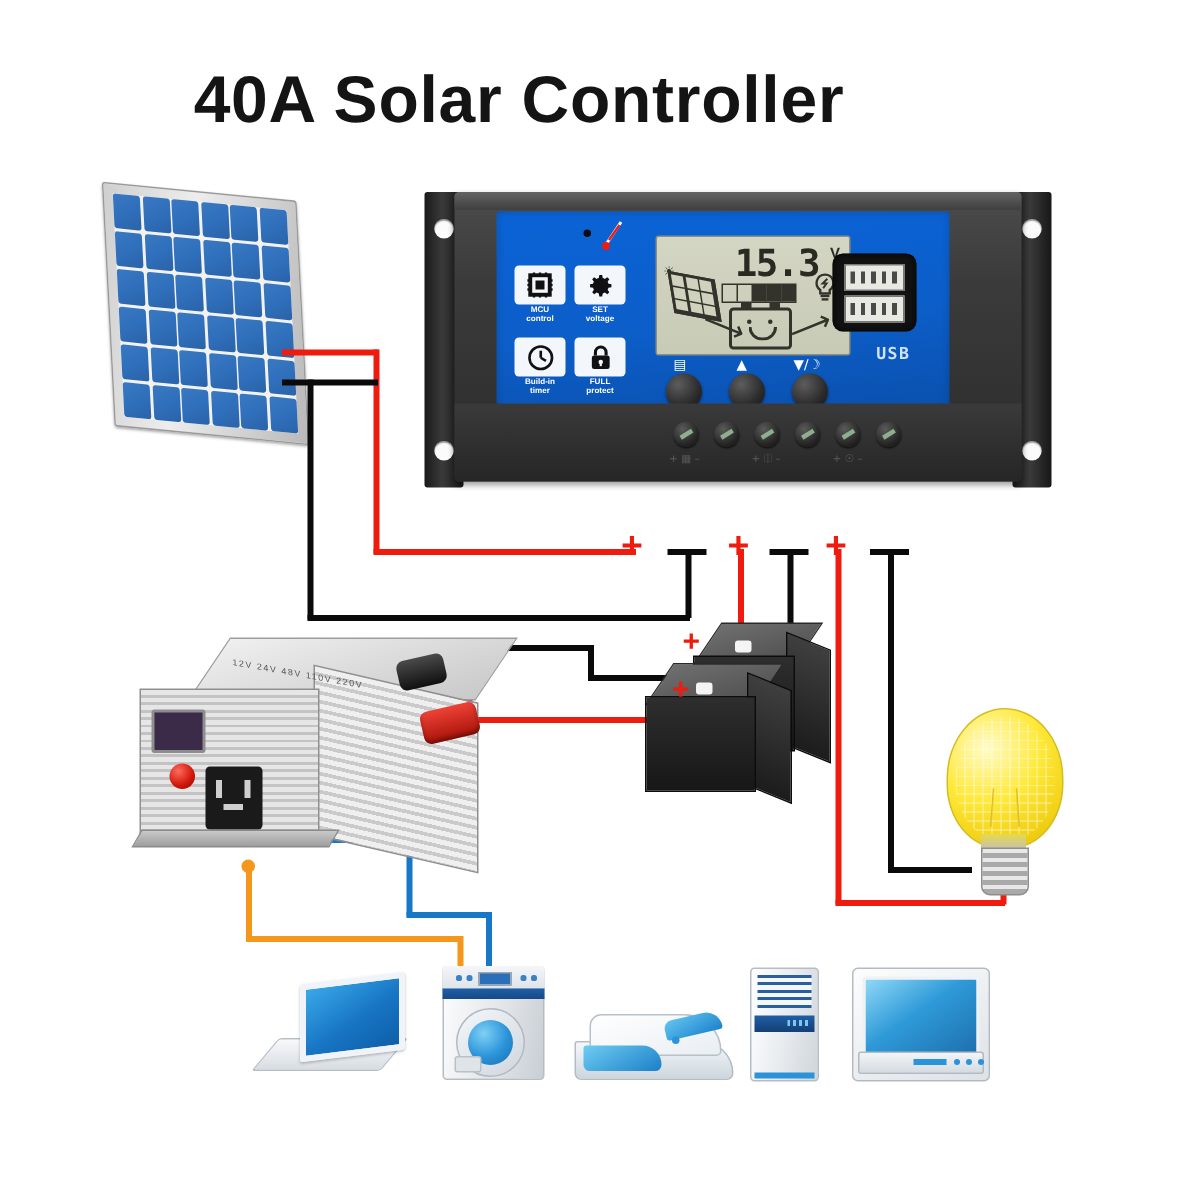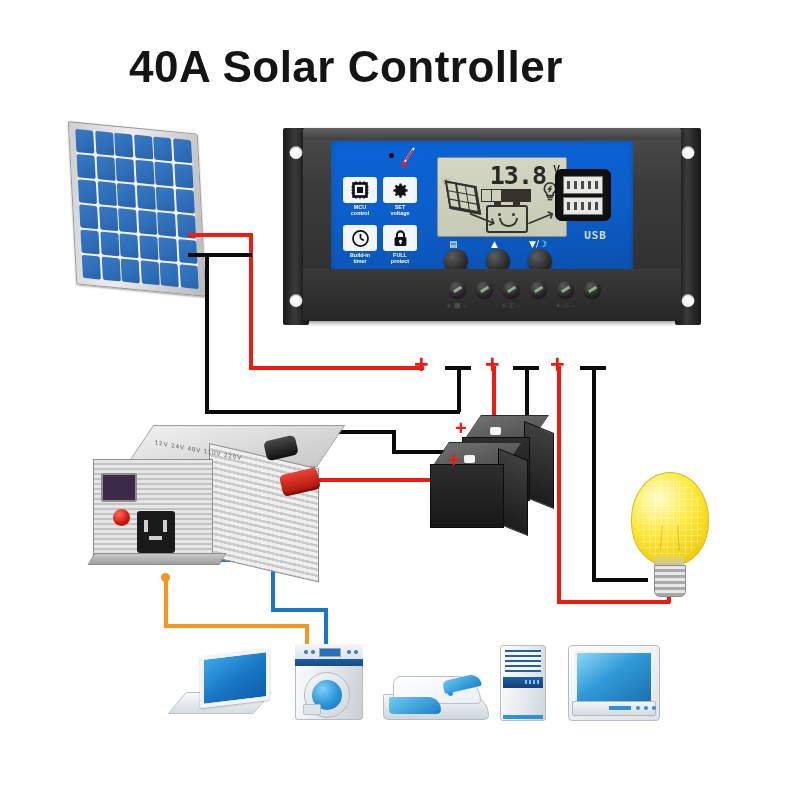--- a/index.html
+++ b/index.html
@@ -404,21 +404,21 @@
               <rect x="9.1" y="15.5" width="1.8" height="3.6" fill="#f3f6fb"></rect>
             </svg>
           </div>
           <div class="cap">
             <span>FULL</span><br>
             <span>protect</span>
           </div>
         </div>
 
         <div id="lcd">
-          <span class="volts">13.8</span>
+          <span class="volts">15.3</span>
           <span class="vunit">V</span>
 
           <div class="bars">
             <i></i>
               <i></i>
               <i class="on"></i>
               <i class="on"></i>
               <i class="on"></i>
           </div>
 

